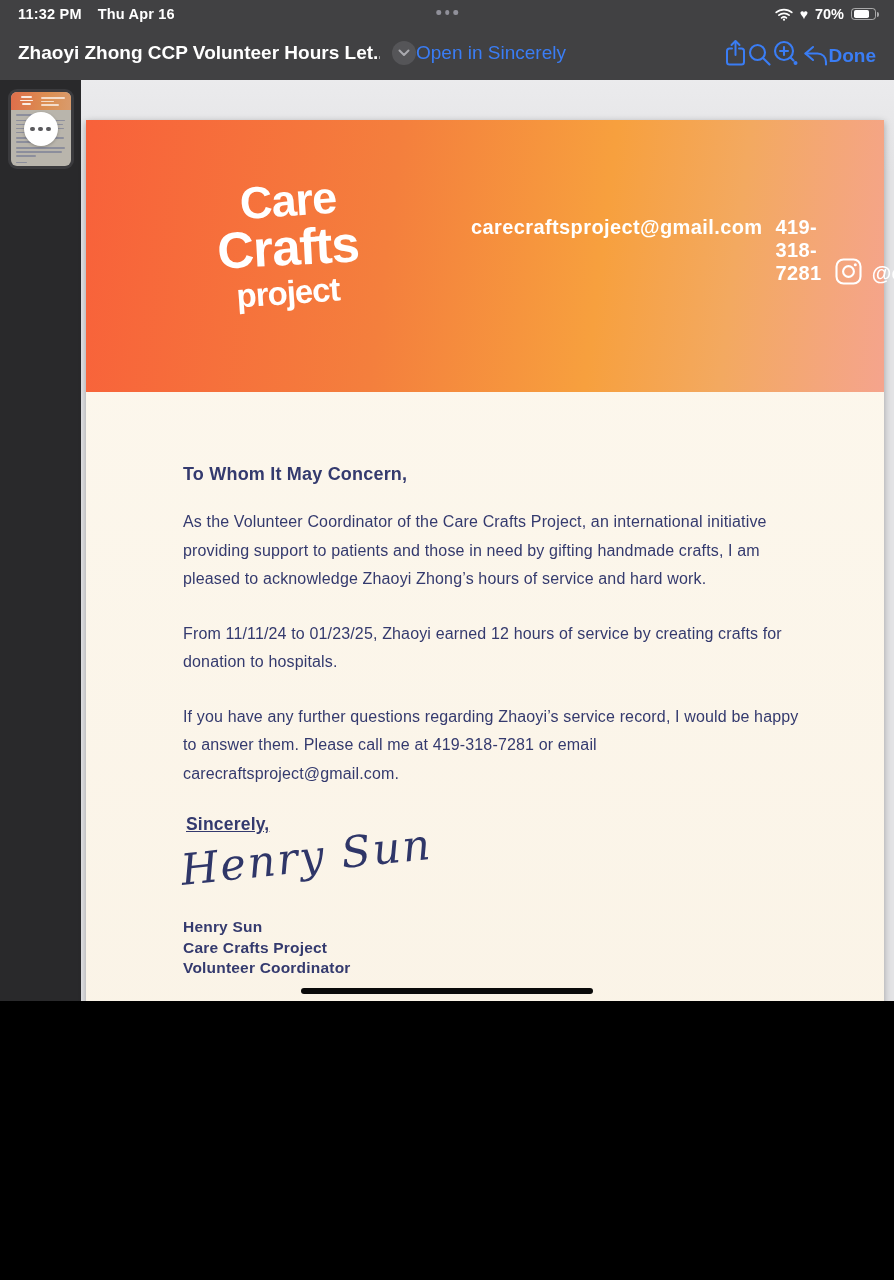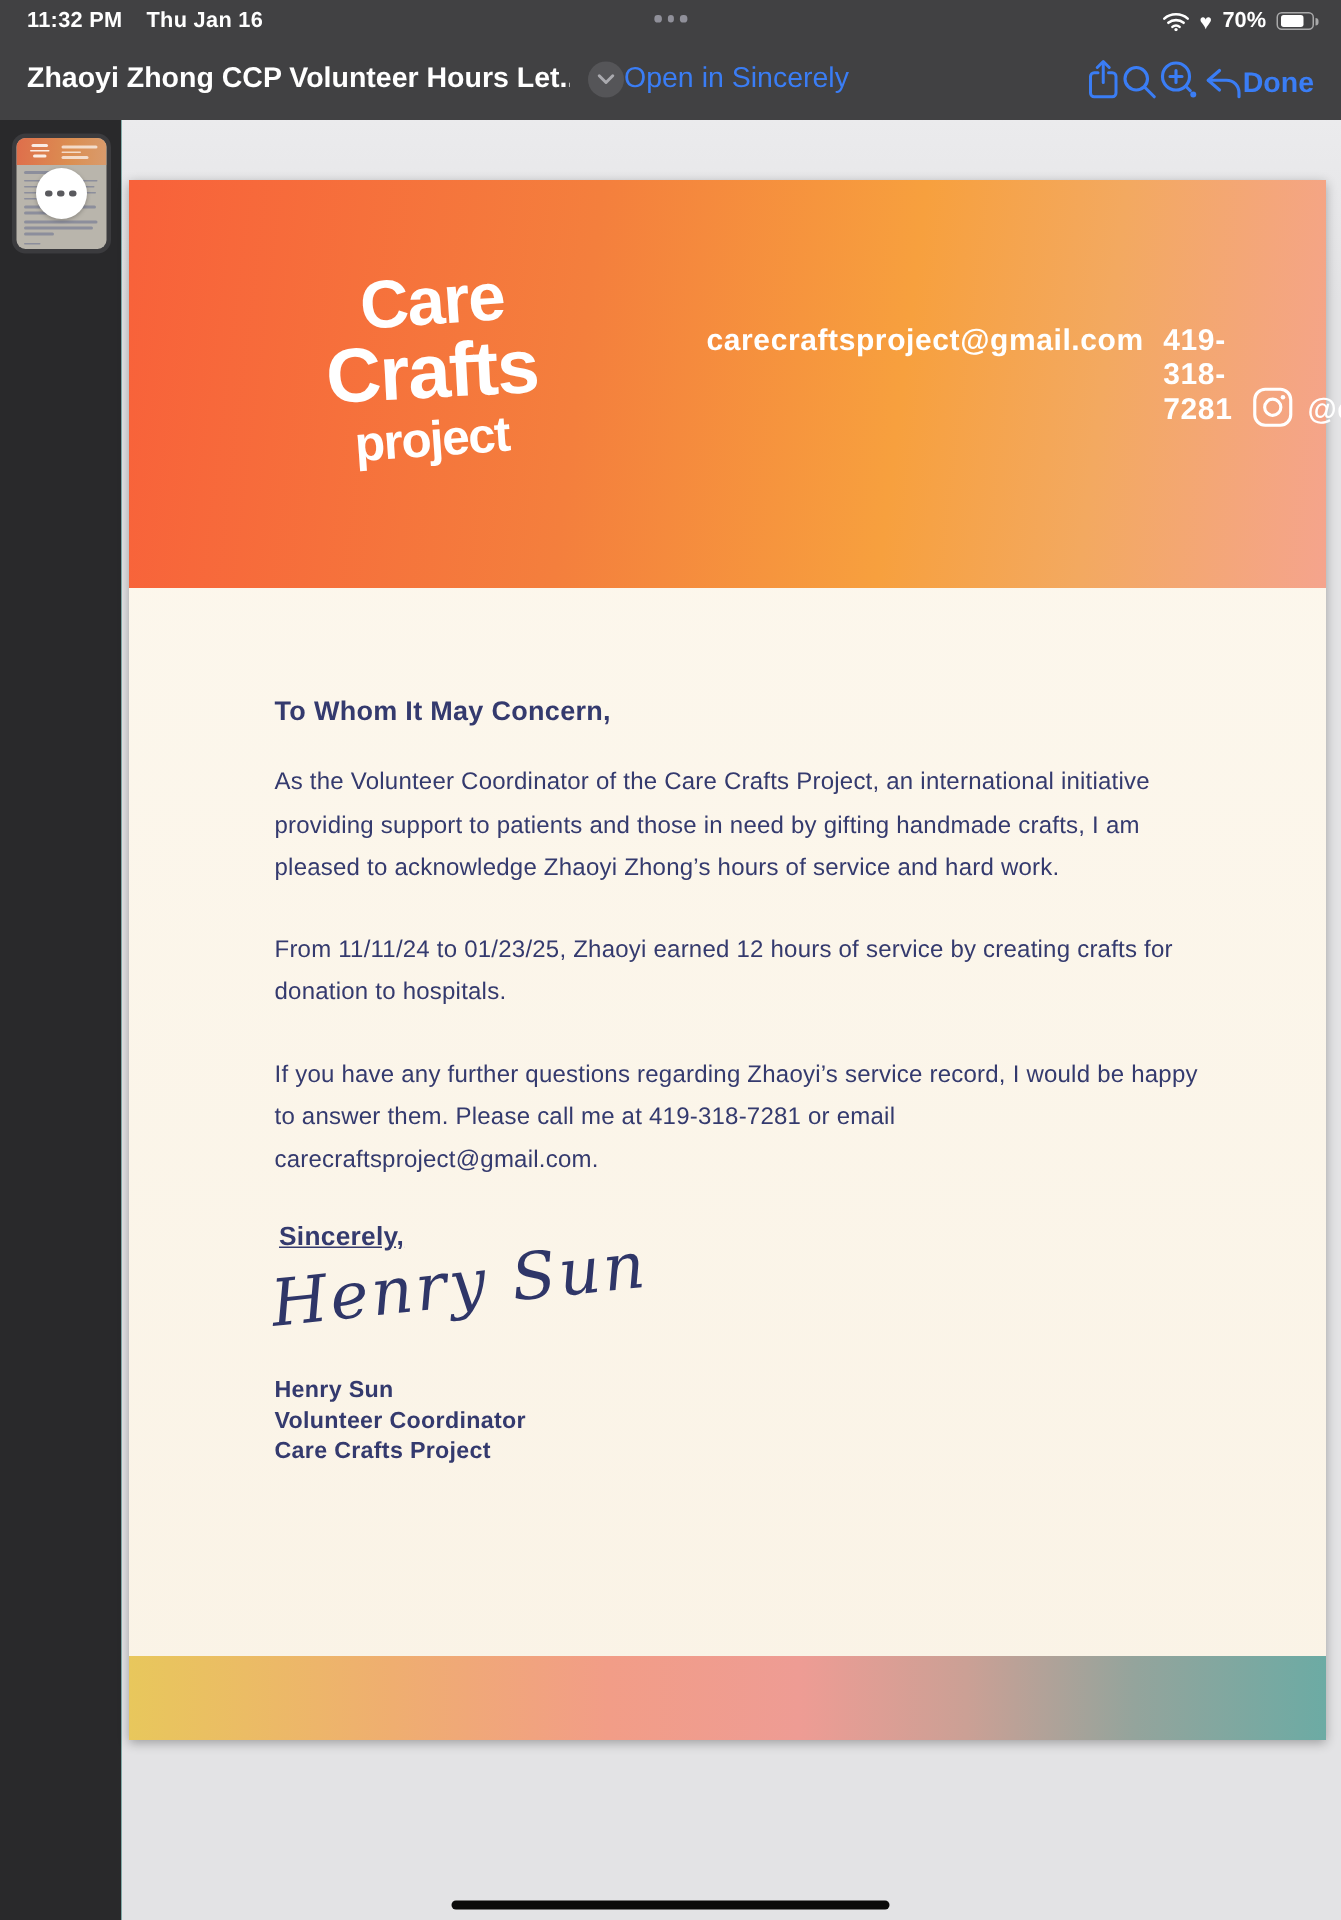--- a/index.html
+++ b/index.html
@@ -1,20 +1,20 @@
 <!DOCTYPE html>
 <html><head>
 <meta charset="utf-8">
 <style>
   * { box-sizing: border-box; margin: 0; padding: 0; }
   body { margin: 0; background: #000; font-family: "Liberation Sans", sans-serif; }
 
   .screen {
-    position: relative; width: 894px; height: 1280px;
-    background: #14b8a6; overflow: hidden;
+    position: relative; width: 894px; height: 1001px;
+    background: #5eead4; overflow: hidden;
   }
 
   
   .chrome { position: absolute; top:0; left:0; right:0; height: 80px; background: #414143; z-index: 3; }
   .status-bar { position: relative; height: 26px; display: flex; align-items: center; padding: 2px 18px 0; color: #fff; }
   .status-left { display: flex; gap: 16px; font-size: 14.5px; font-weight: 700; letter-spacing: .2px; }
   .status-center { position: absolute; left: 50%; top: 10px; transform: translateX(-50%); display: flex; gap: 4px; }
   .status-center i { width: 4.5px; height: 4.5px; border-radius: 50%; background: #90909a; }
   .status-right { margin-left: auto; display: flex; align-items: center; gap: 7px; font-size: 14.5px; font-weight: 600; }
   .heart { font-size: 14px; line-height: 1; }
@@ -71,21 +71,21 @@
 </style>
 </head>
 <body>
 
 <div class="screen">
 
   <div class="chrome">
     <div class="status-bar">
       <div class="status-left">
         <span>11:32 PM</span>
-        <span>Thu Jan 16</span>
+        <span>Thu Apr 16</span>
       </div>
       <div class="status-center">
           <i></i>
           <i></i>
           <i></i>
         </div>
       <div class="status-right">
         <span>
           <svg width="18" height="13" viewBox="0 0 18 13" fill="none" stroke="#fff" stroke-width="1.7" stroke-linecap="round">
             <path d="M1.2 4.4 C5.5 0.6 12.5 0.6 16.8 4.4"></path>
@@ -222,22 +222,22 @@
 
         <section class="letter">
           <p class="salutation">To Whom It May Concern,</p>
           <p class="para">As the Volunteer Coordinator of the Care Crafts Project, an international initiative providing support to patients and those in need by gifting handmade crafts, I am pleased to acknowledge Zhaoyi Zhong’s hours of service and hard work.</p>
           <p class="para">From 11/11/24 to 01/23/25, Zhaoyi earned 12 hours of service by creating crafts for donation to hospitals.</p>
           <p class="para">If you have any further questions regarding Zhaoyi’s service record, I would be happy to answer them. Please call me at 419-318-7281 or email carecraftsproject@gmail.com.</p>
           <p class="closing">Sincerely,</p>
           <div class="signature">Henry Sun</div>
           <div class="signoff">
             <div>Henry Sun</div>
+            <div>Care Crafts Project</div>
             <div>Volunteer Coordinator</div>
-            <div>Care Crafts Project</div>
           </div>
         </section>
 
         <footer class="page-footer"></footer>
       </div>
     </main>
   </div>
 
   <div class="home-indicator"></div>
 </div>

